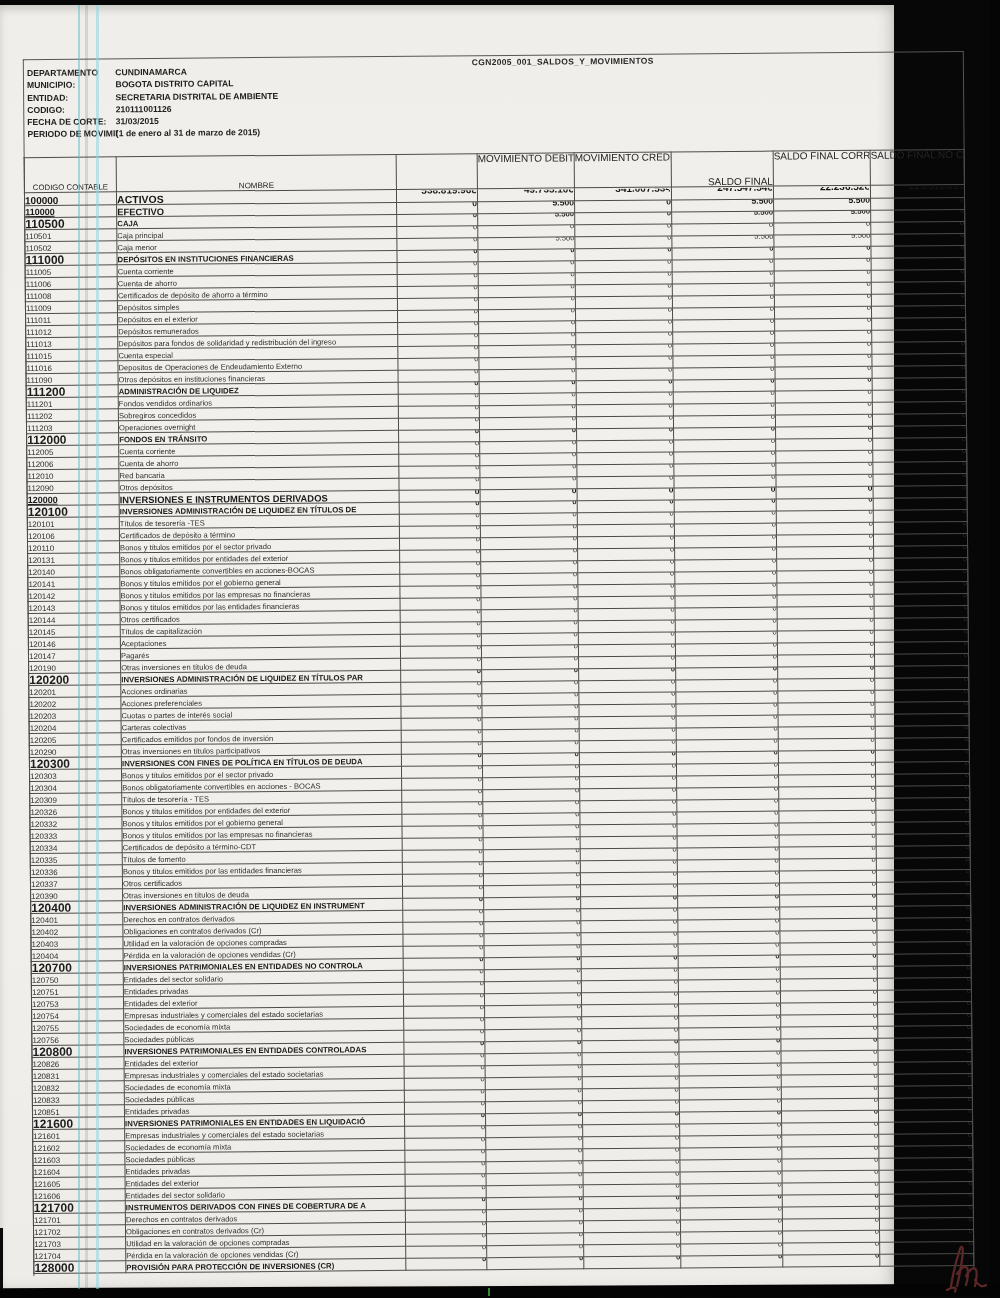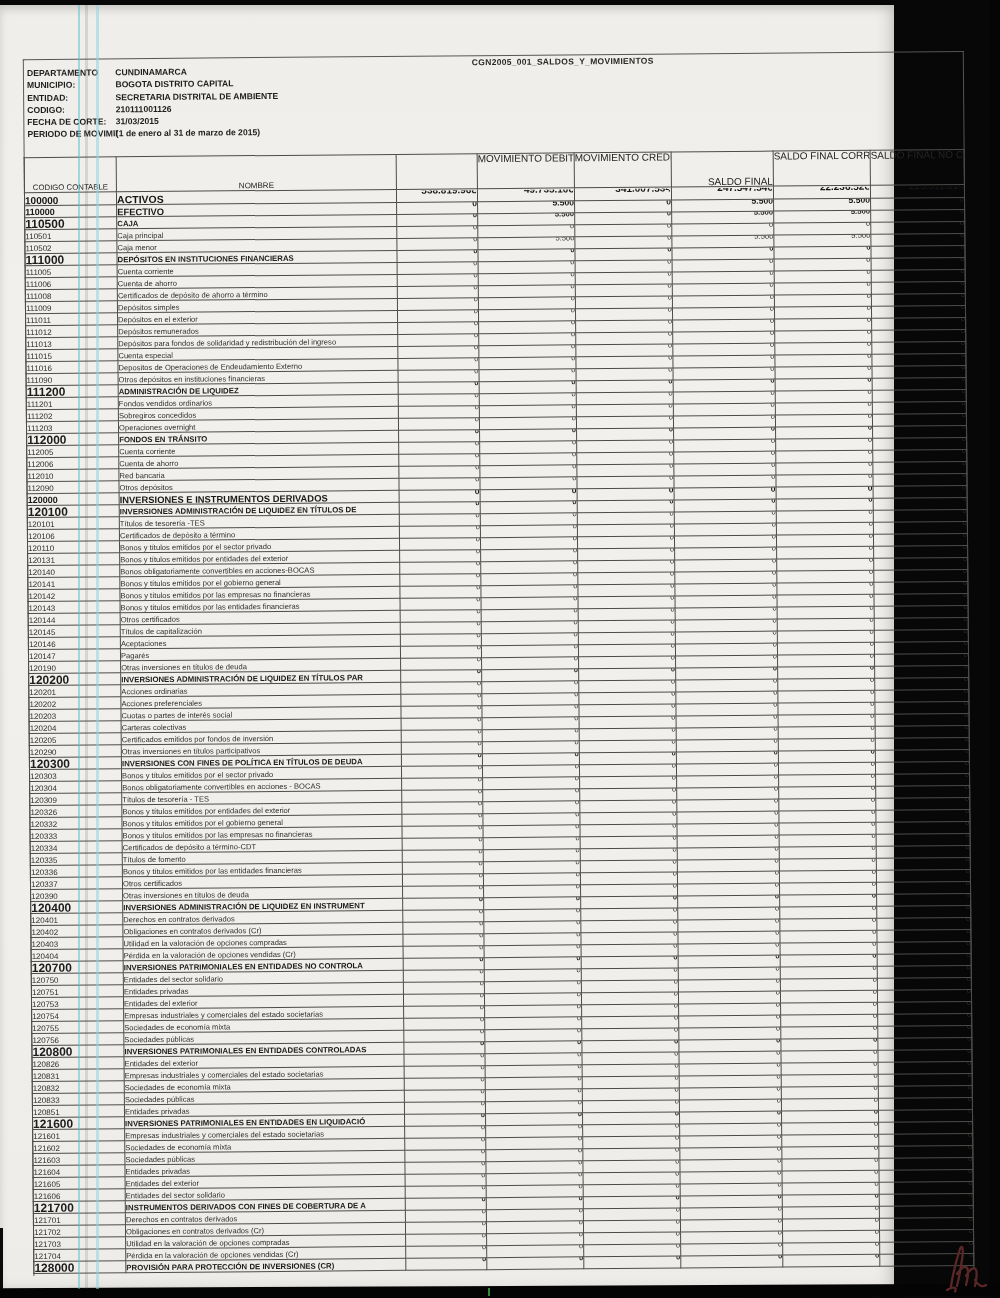--- a/index.html
+++ b/index.html
@@ -37,21 +37,21 @@
   td.c-code,td.c-name{vertical-align:bottom;line-height:9px;padding-bottom:1px;color:#2d2d2d;}
   td.c-code{padding-left:3px;font-size:8px;}
   td.c-name{padding-left:3px;font-size:7.6px;}
   td.c-val{text-align:right;padding-right:3px;font-size:7.6px;color:#2b2b2b;
          vertical-align:middle;}
   td.c-val .val{display:inline-block;transform:translateY(-5px);}
   tr.lvl1 td.c-code{font-size:10px;font-weight:bold;color:#161616;}
   tr.lvl1 td.c-name{font-size:10.5px;font-weight:bold;color:#161616;}
   tr.lvl1 td.c-val{font-size:10px;font-weight:bold;color:#161616;border-radius:6px;}
   tr.lvl1 td.c-val .val{transform:translateY(-6px);}
-  tr.lvl2 td.c-code{font-size:9px;font-weight:bold;color:#191919;}
+  tr.lvl2 td.c-code{font-size:9px;font-weight:bold;color:#191919;text-decoration:underline;}
   tr.lvl2 td.c-name{font-size:9.4px;font-weight:bold;color:#191919;}
   tr.lvl2 td.c-val{font-size:8.6px;font-weight:bold;color:#191919;}
   tr.lvl3 td.c-code{font-size:12px;font-weight:bold;color:#1d1d1d;margin-left:40px;}
   tr.lvl3 td.c-name{font-size:7.8px;font-weight:bold;color:#1d1d1d;}
   tr.lvl3 td.c-val{font-size:7.8px;font-weight:bold;color:#1d1d1d;}
   .artifact{position:absolute;pointer-events:none;z-index:6;}
   .cyan1{left:78px;top:0;width:2px;height:1284px;background:rgba(86,190,200,.50);}
   .cyan2{left:96px;top:0;width:2.5px;height:1284px;background:rgba(140,214,224,.55);}
   .fold{left:85px;top:0;width:3px;height:1284px;background:rgba(80,80,80,.16);}
   .green-tick{left:488px;top:1288px;width:2px;height:8px;background:#2f8a3a;z-index:9;}

